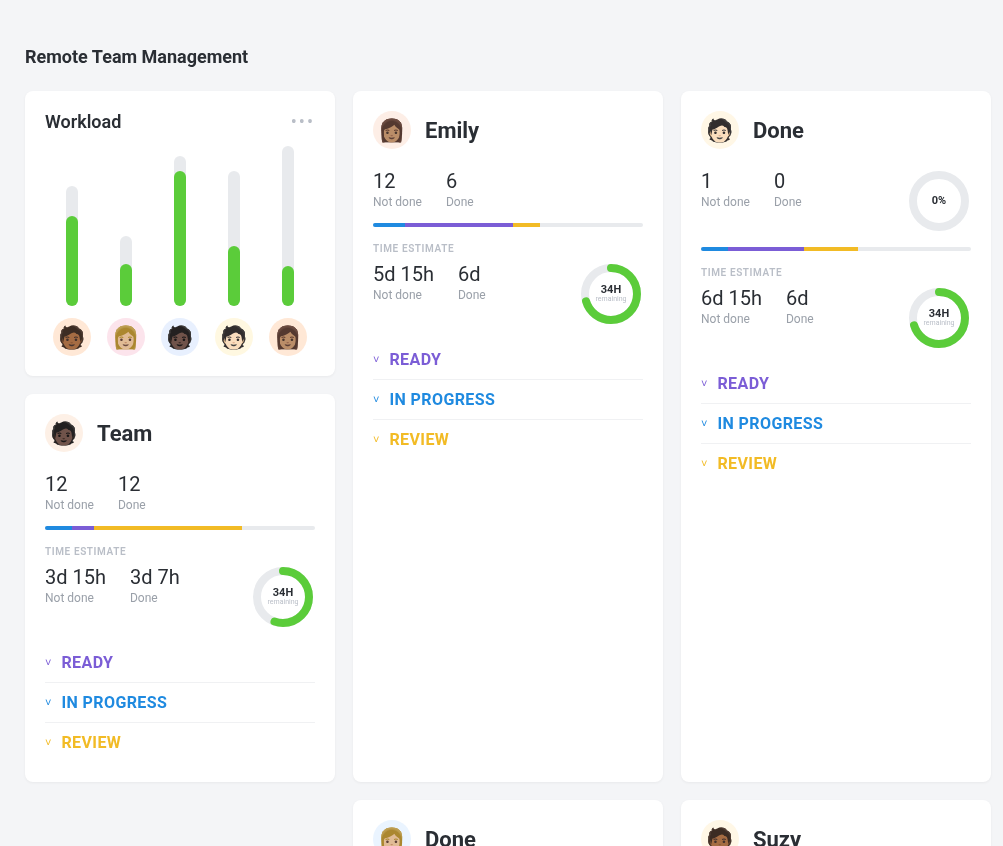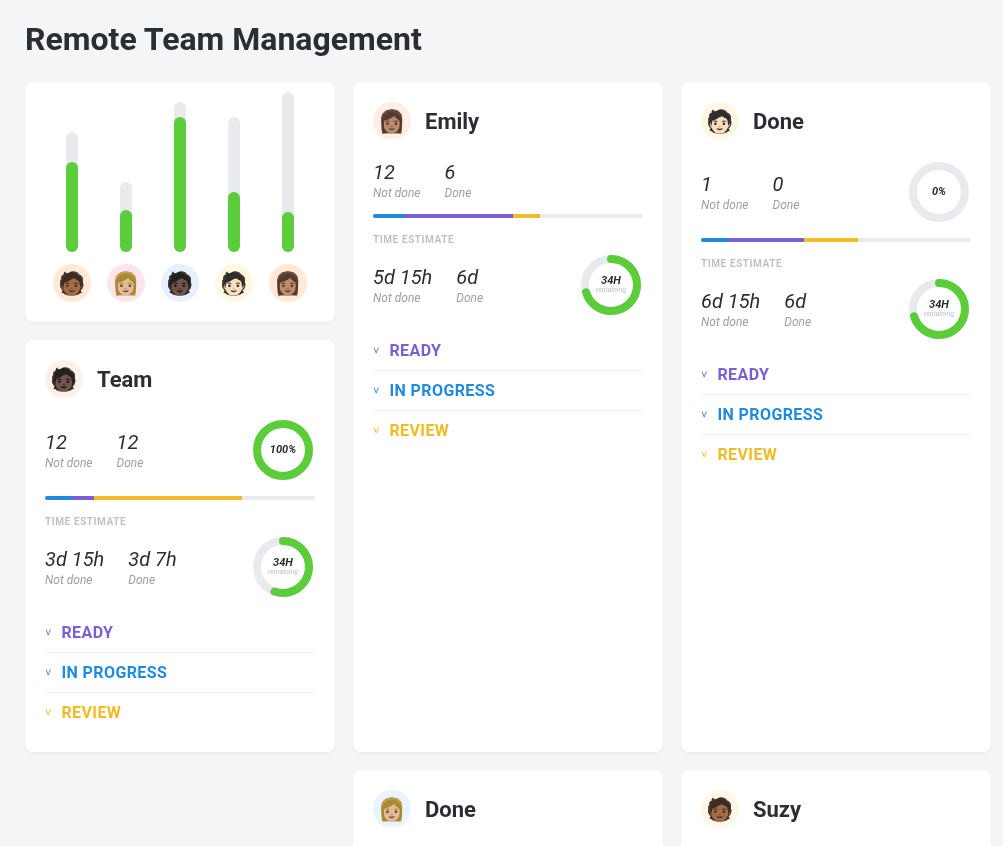--- a/index.html
+++ b/index.html
@@ -3,24 +3,25 @@
   <meta charset="utf-8">
   <style>
     * { box-sizing: border-box; margin: 0; padding: 0; }
     body {
       font-family: -apple-system, BlinkMacSystemFont, 'Segoe UI', Roboto, sans-serif;
       background: #f4f5f7;
       padding: 20px 25px;
       width: 1003px;
     }
     .page-title {
-      font-size: 32px;
+      font-size: 18px;
       font-weight: 700;
       color: #2a2e34;
       margin-bottom: 24px;
+      margin-top: 26px;
     }
     .grid {
       display: grid;
       grid-template-columns: 310px 310px 310px;
       gap: 18px;
     }
     .card {
       background: #fff;
       border-radius: 8px;
       box-shadow: 0 1px 3px rgba(0,0,0,0.05);
@@ -100,23 +101,22 @@
       justify-content: center;
       font-size: 22px;
     }
     .person-name {
       font-size: 22px;
       font-weight: 700;
       color: #2a2e34;
     }
     .stats-row {
       display: flex;
-      align-items: center;
+      align-items: flex-start;
       margin-bottom: 14px;
-      font-style: italic;
     }
     .stat-block {
       margin-right: 24px;
     }
     .stat-value {
       font-size: 20px;
       font-weight: 400;
       color: #2a2e34;
     }
     .stat-label {
@@ -192,20 +192,24 @@
   </style>
 </head>
 <body>
 
 <h1 class="page-title">Remote Team Management</h1>
 
 <div class="grid">
   <div class="col-left">
 
     <div class="card">
+      <div class="workload-header">
+        <div class="workload-title">Workload</div>
+        <div class="more-btn">•••</div>
+      </div>
       <div class="bars" id="workload-bars">
           <div class="bar-col">
             <div class="bar-track" style="height: 120px;">
               <div class="bar-fill" style="height: 90px;"></div>
             </div>
           </div>
           <div class="bar-col">
             <div class="bar-track" style="height: 70px;">
               <div class="bar-fill" style="height: 42px;"></div>
             </div>
@@ -242,27 +246,20 @@
     </div>
     <div class="stats-row">
       <div class="stat-block">
         <div class="stat-value">12</div>
         <div class="stat-label">Not done</div>
       </div>
       <div class="stat-block">
         <div class="stat-value">12</div>
         <div class="stat-label">Done</div>
       </div>
-      <div class="ring-wrap">
-    <svg viewBox="0 0 64 64">
-      <circle class="ring-bg" cx="32" cy="32" r="26"></circle>
-      <circle class="ring-fg" cx="32" cy="32" r="26" stroke-dasharray="163.36281798666926" stroke-dashoffset="0"></circle>
-    </svg>
-    <div class="ring-label">100%</div>
-  </div>
     </div>
     <div class="segbar">
           <div class="seg" style="background:#1f8ae0;width:10%"></div>
           <div class="seg" style="background:#7b5dd6;width:8%"></div>
           <div class="seg" style="background:#f2bb25;width:55%"></div>
         </div>
     <div class="time-est-label">TIME ESTIMATE</div>
     <div class="stats-row">
       <div class="stat-block">
         <div class="stat-value">3d 15h</div>

